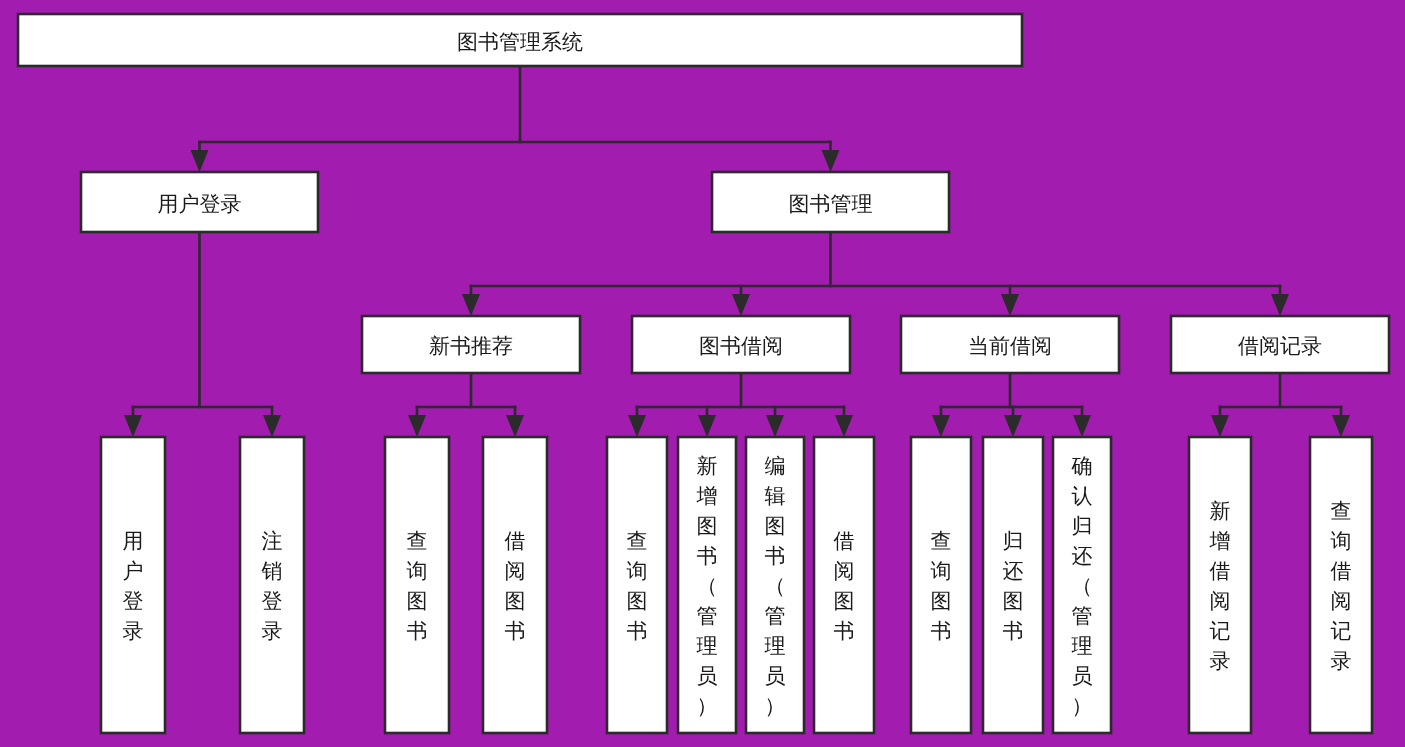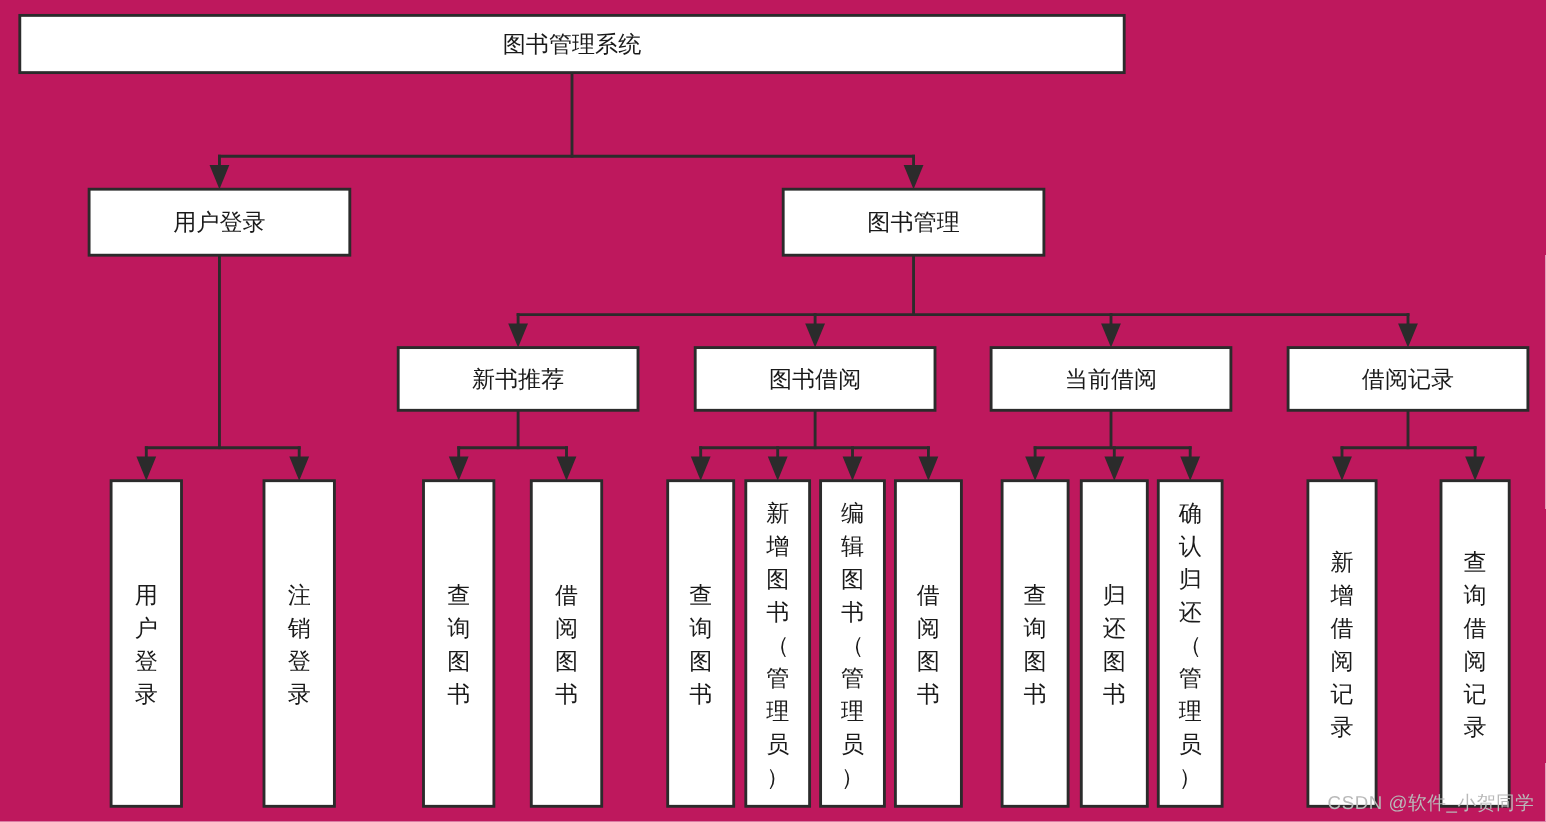--- a/index.html
+++ b/index.html
@@ -8,21 +8,21 @@
     padding: 0;
     background: #ffffff;
   }
   body {
     font-family: "Liberation Sans", "DejaVu Sans", sans-serif;
   }
   #diagram-root {
     position: relative;
     width: 1405px;
     height: 747px;
-    background: #be185d;
+    background: #a21caf;
     overflow: hidden;
   }
   svg#tree-svg {
     position: absolute;
     left: 0;
     top: 0;
     width: 1405px;
     height: 747px;
     display: block;
   }
@@ -201,14 +201,13 @@
         <g>
           <rect x="1189" y="437" width="62" height="296" class="node-box"></rect>
           <text x="1220" class="node-label-vertical"><tspan x="1220" y="518.4">新</tspan><tspan x="1220" y="548.4">增</tspan><tspan x="1220" y="578.4">借</tspan><tspan x="1220" y="608.4">阅</tspan><tspan x="1220" y="638.4">记</tspan><tspan x="1220" y="668.4">录</tspan></text>
         </g>
         <g>
           <rect x="1310" y="437" width="62" height="296" class="node-box"></rect>
           <text x="1341" class="node-label-vertical"><tspan x="1341" y="518.4">查</tspan><tspan x="1341" y="548.4">询</tspan><tspan x="1341" y="578.4">借</tspan><tspan x="1341" y="608.4">阅</tspan><tspan x="1341" y="638.4">记</tspan><tspan x="1341" y="668.4">录</tspan></text>
         </g>
       </g>
   </svg>
-  <div class="watermark">CSDN @软件_小贺同学</div>
 </div>
 
 </body></html>

